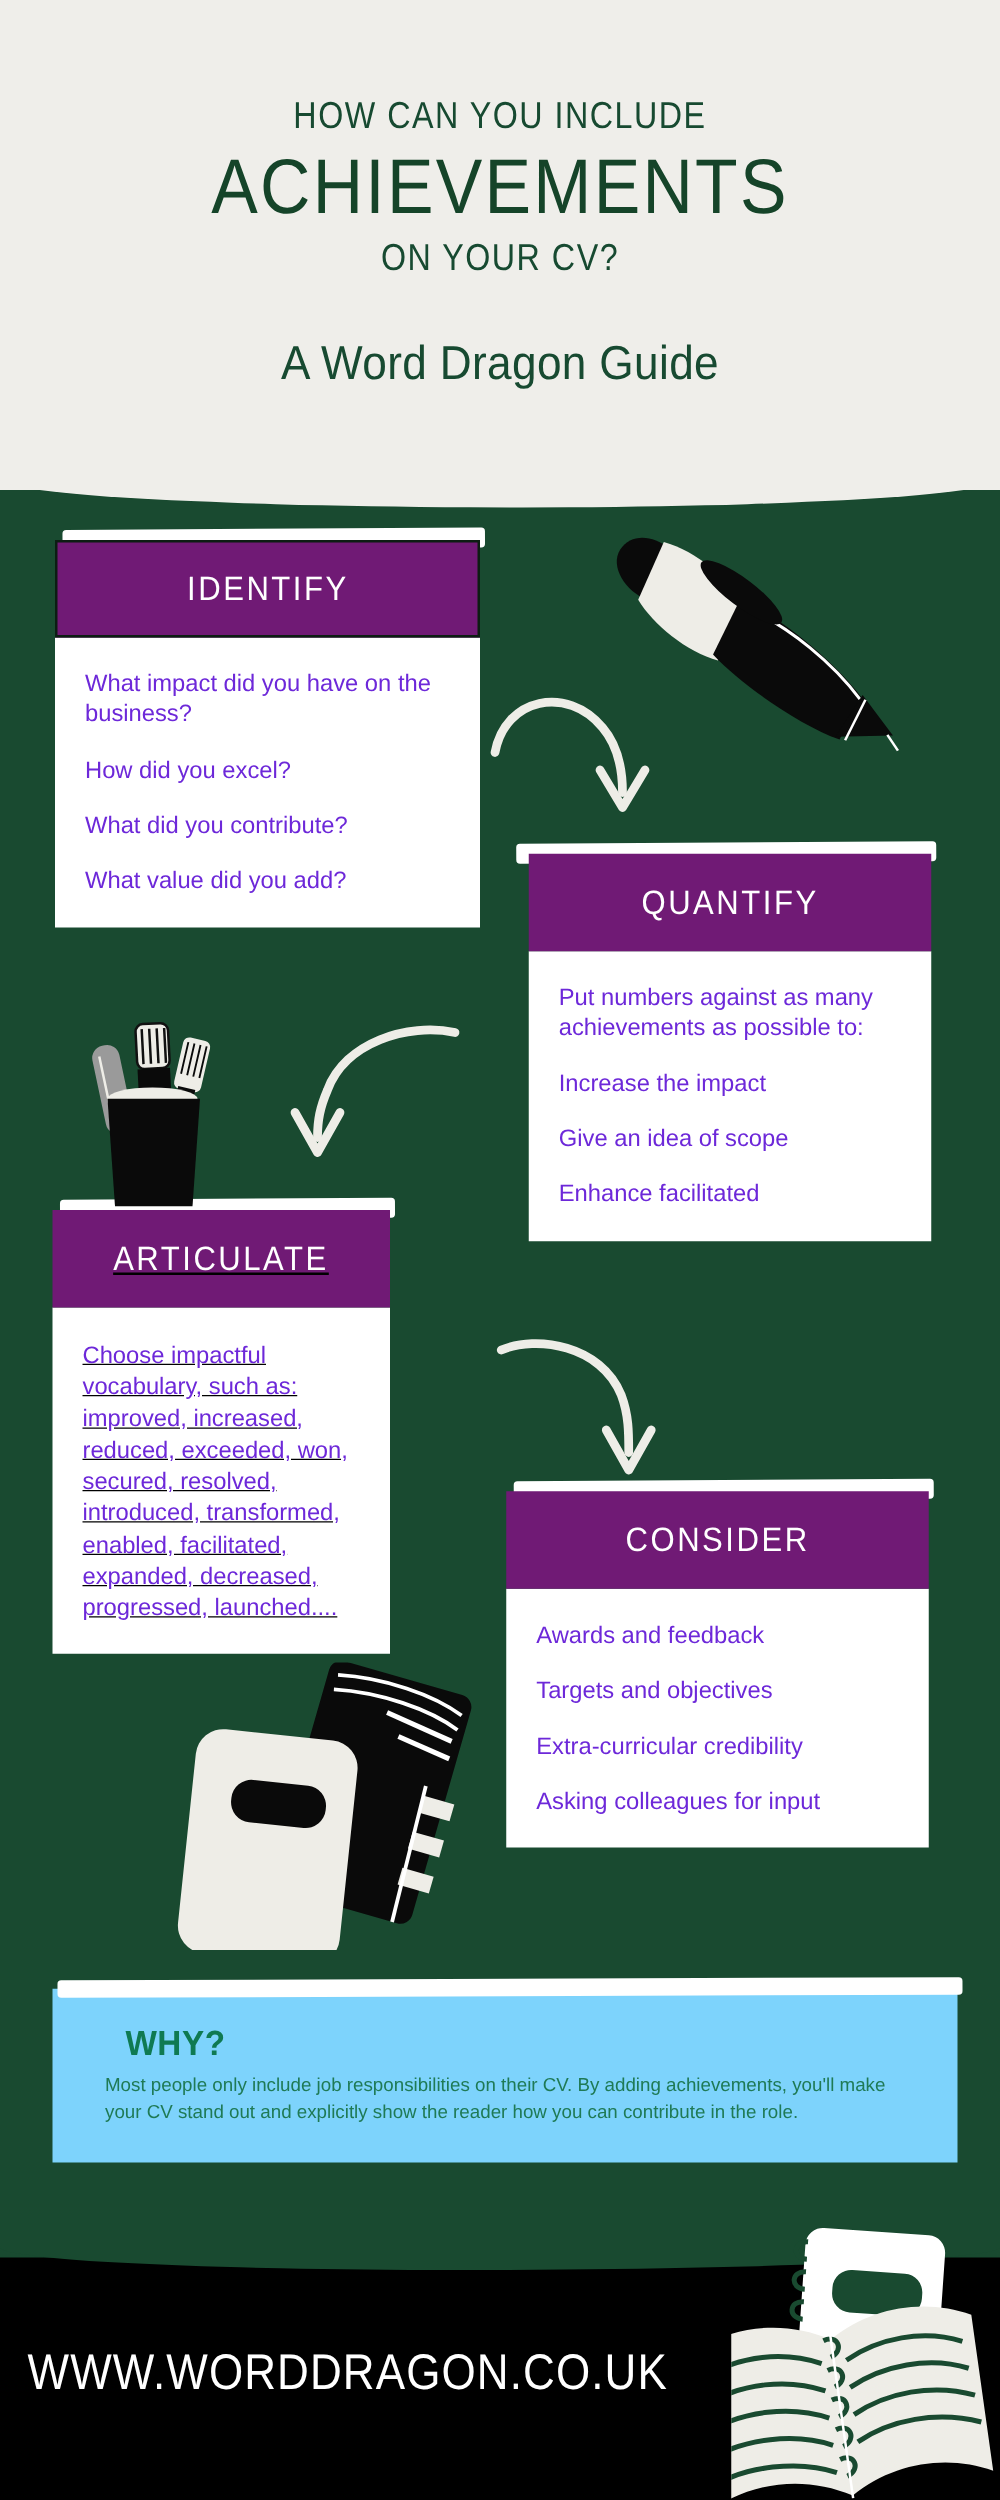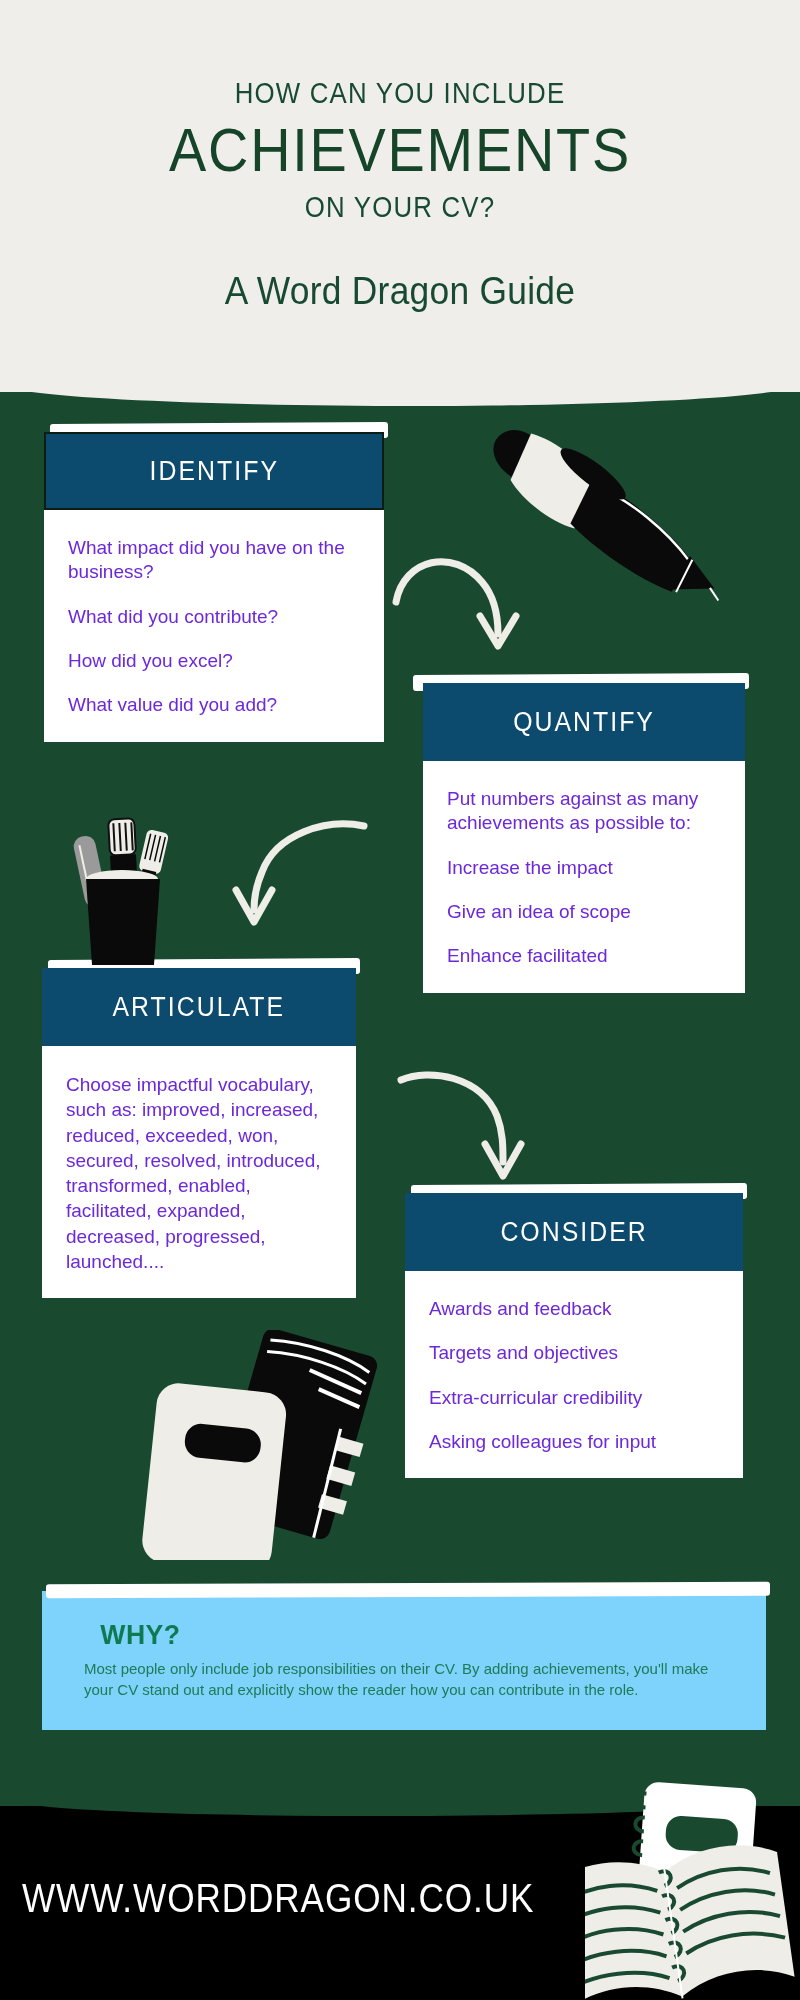--- a/index.html
+++ b/index.html
@@ -84,21 +84,21 @@
   .card .shadow-strip {
     position: absolute;
     left: 6px; top: -9px;
     right: -4px; height: 16px;
     background: #ffffff;
     border-radius: 3px;
     transform: rotate(-0.35deg);
   }
   .card .card-head {
     position: relative;
-    background: #0c4a6e;
+    background: #701a75;
     border: 2px solid #0d1f14;
     height: 78px;
     display: flex;
     align-items: center;
     justify-content: center;
     z-index: 2;
   }
   .card .card-title {
     color: #ffffff;
     font-size: 27px;
@@ -117,21 +117,21 @@
     font-size: 19px;
     line-height: 1.28;
     margin-bottom: 20px;
   }
   .card .card-body p:last-child { margin-bottom: 0; }
   .card .card-body.tight p { margin-bottom: 0; line-height: 1.33; }
 
   
   #card-identify  { left: 44px;  top: 432px;  width: 340px; }
   #card-quantify  { left: 407px; top: 683px;  width: 338px; padding-left: 16px; }
-  #card-articulate{ left: 42px;  top: 968px;  width: 314px; }
+  #card-articulate{ left: 42px;  top: 968px;  width: 270px; text-decoration: underline; }
   #card-consider  { left: 405px; top: 1193px; width: 338px; }
 
   #card-identify .card-head   { border: 2px solid #0c1d13; }
   #card-quantify .card-head,
   #card-articulate .card-head,
   #card-consider .card-head   { border: none; }
 
   
   #why-box {
     position: absolute;
@@ -290,22 +290,22 @@
   </svg>
 </div>
 
 <div class="card" id="card-identify">
   <div class="shadow-strip"></div>
   <div class="card-head">
     <span class="card-title">IDENTIFY</span>
   </div>
   <div class="card-body">
     <p>What impact did you have on the business?</p>
+    <p>How did you excel?</p>
     <p>What did you contribute?</p>
-    <p>How did you excel?</p>
     <p>What value did you add?</p>
   </div>
 </div>
 
 <div class="card" id="card-quantify">
   <div class="shadow-strip"></div>
   <div class="card-head">
     <span class="card-title">QUANTIFY</span>
   </div>
   <div class="card-body">

